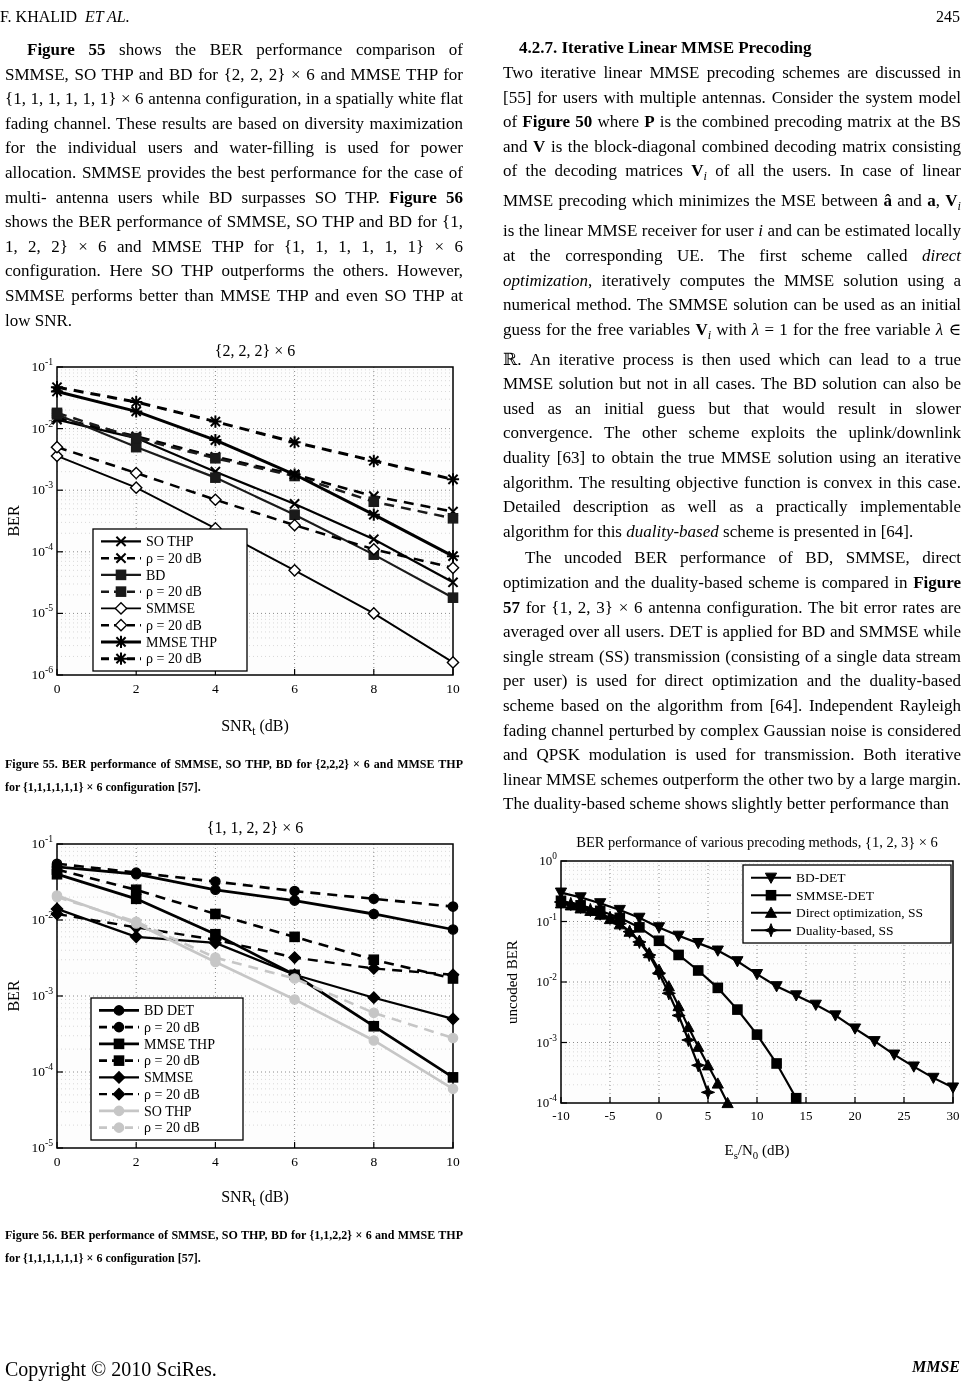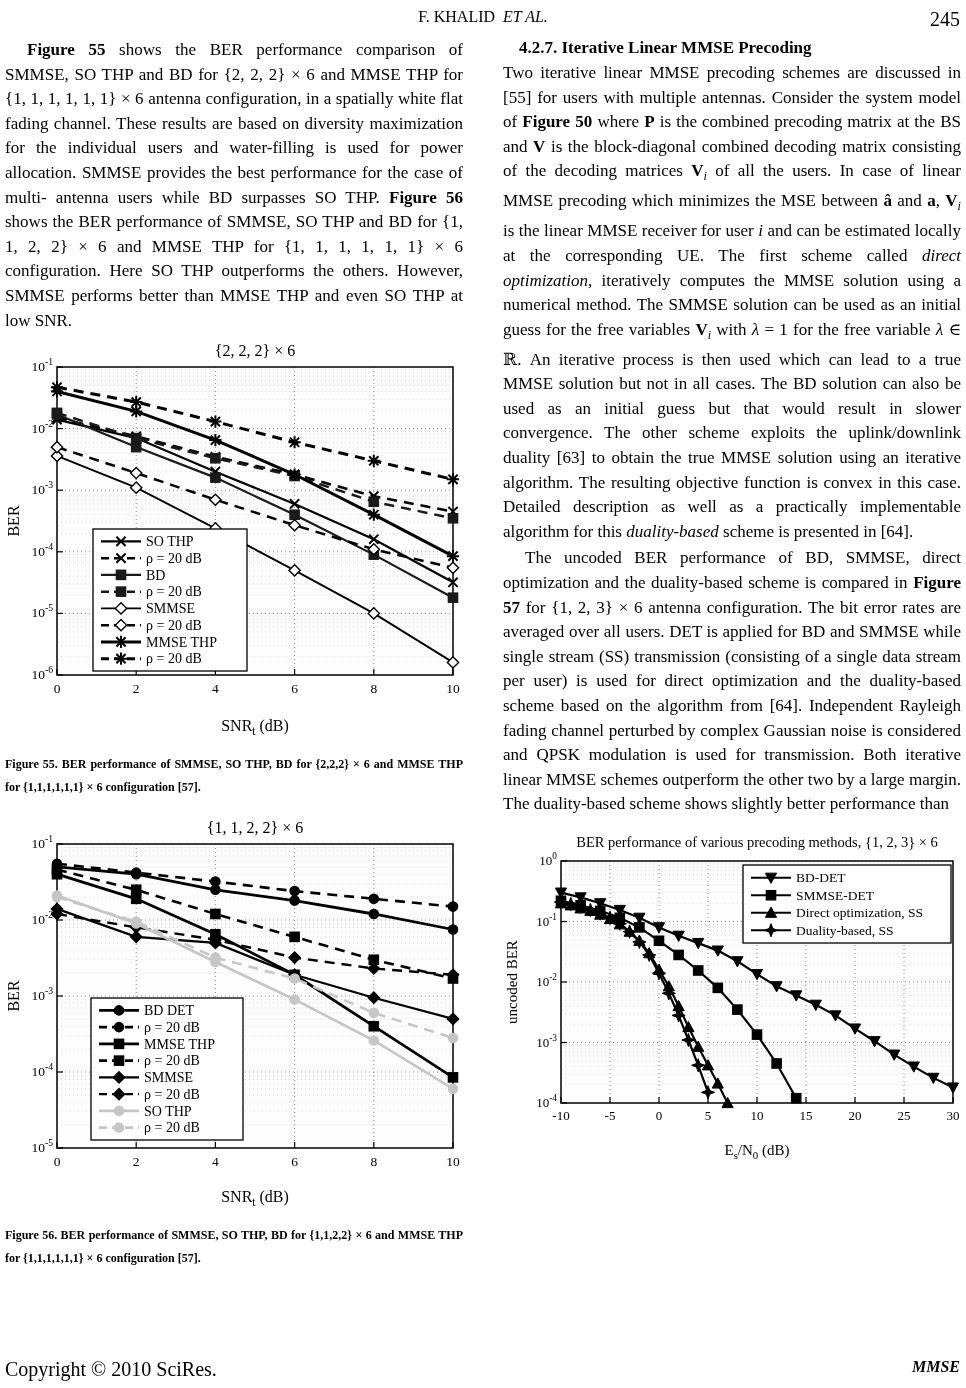--- a/index.html
+++ b/index.html
@@ -1,20 +1,20 @@
 <!DOCTYPE html>
 <html><head>
 <meta charset="utf-8">
 <style>
   html,body{margin:0;padding:0;background:#fff;}
   .page{position:relative;width:966px;height:1388px;background:#fff;color:#000;
         font-family:"Liberation Serif","DejaVu Serif",serif;overflow:hidden;}
-  .hdr{position:absolute;top:8px;left:0;width:100%;text-align:center;font-size:16px;}
+  .hdr{position:absolute;top:8px;left:0;width:100%;text-align:left;font-size:16px;}
   .hdr .etal{font-style:italic;}
-  .pageno{position:absolute;top:8px;right:6px;font-size:20px;}
+  .pageno{position:absolute;top:8px;right:6px;font-size:16px;}
   .col{position:absolute;top:38px;width:458px;}
   .col-left{left:5px;}
   .col-right{left:503px;}
   .body-par{font-size:17px;line-height:24.6px;text-align:justify;margin:0 0 2px 0;}
   .indent{text-indent:22px;font-family:Liberation Serif, serif;}
   .sec-head{font-size:17px;font-weight:bold;margin:0 0 3px 16px;}
   .caption{font-size:12px;font-weight:bold;line-height:22.5px;text-align:justify;margin:10px 0 0 0;}
   .figure{margin-top:8px;}
   .chart{width:458px;}
   .ftr-left{position:absolute;left:5px;top:1358px;font-size:20px;}

